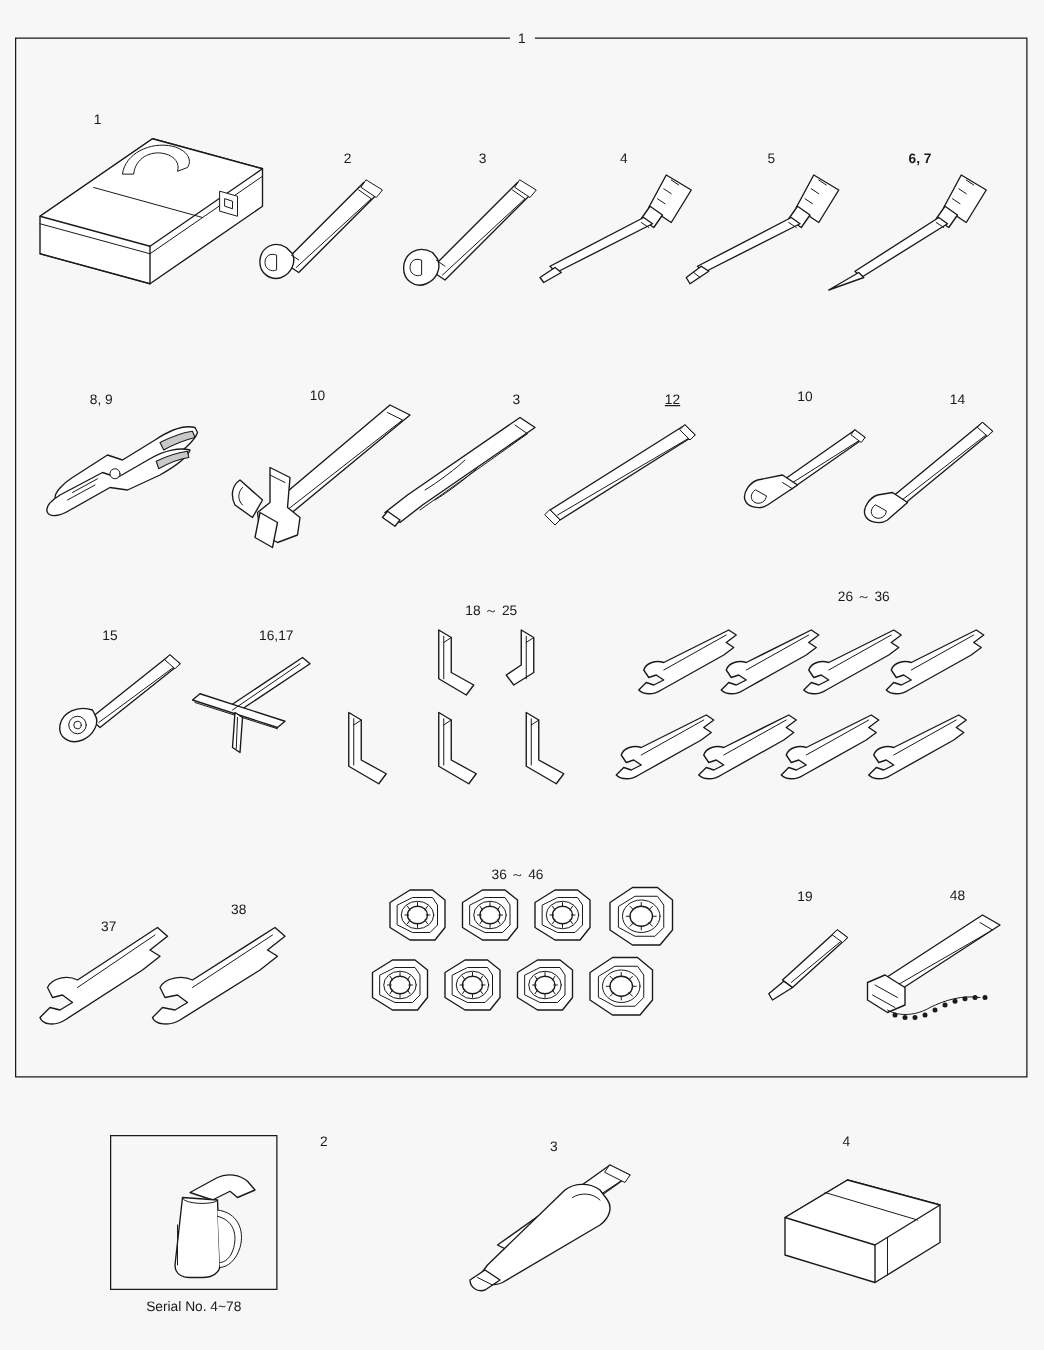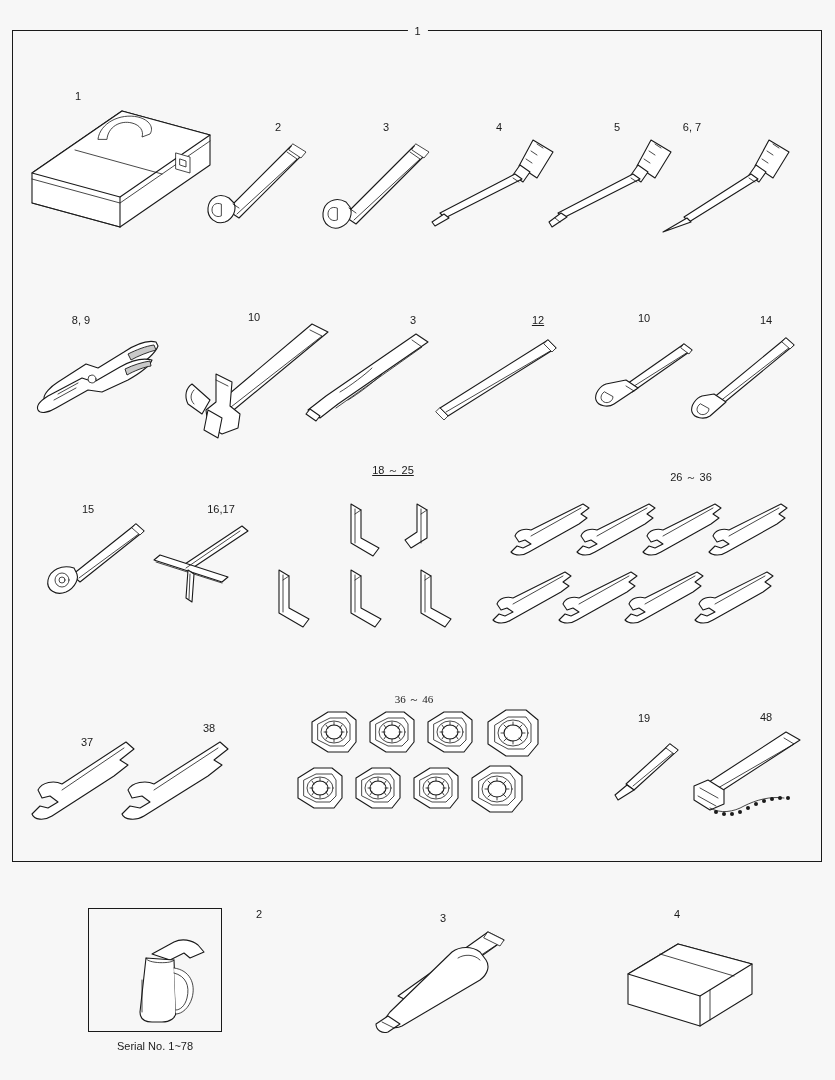--- a/index.html
+++ b/index.html
@@ -34,37 +34,37 @@
 
   <div id="toplabel">1</div>
 
   <div id="plate"></div>
 
   <div class="lbl c" style="left:78px;top:90px;">1</div>
   <div class="lbl c" style="left:278px;top:121px;">2</div>
   <div class="lbl c" style="left:386px;top:121px;">3</div>
   <div class="lbl c" style="left:499px;top:121px;">4</div>
   <div class="lbl c" style="left:617px;top:121px;">5</div>
-  <div class="lbl c" style="left:692px;top:121px;">6, 7</div>
+  <div class="lbl c" style="left:736px;top:121px;font-weight:bold;">6, 7</div>
 
   <div class="lbl c" style="left:81px;top:314px;">8, 9</div>
   <div class="lbl c" style="left:254px;top:311px;">10</div>
   <div class="lbl c" style="left:413px;top:314px;">3</div>
   <div class="lbl c" style="left:538px;top:314px;text-decoration:underline;">12</div>
   <div class="lbl c" style="left:644px;top:312px;">10</div>
   <div class="lbl c" style="left:766px;top:314px;">14</div>
 
   <div class="lbl c" style="left:88px;top:503px;">15</div>
   <div class="lbl c" style="left:221px;top:503px;">16,17</div>
-  <div class="lbl c" style="left:393px;top:463px;text-decoration:underline;">18 ～ 25</div>
+  <div class="lbl c" style="left:393px;top:481px;">18 ～ 25</div>
   <div class="lbl c" style="left:691px;top:470px;">26 ～ 36</div>
 
   <div class="lbl c" style="left:87px;top:736px;">37</div>
-  <div class="lbl c" style="left:209px;top:722px;">38</div>
-  <div class="lbl c" style="left:414px;top:692px;font-family:Liberation Serif, serif;">36 ～ 46</div>
+  <div class="lbl c" style="left:191px;top:722px;">38</div>
+  <div class="lbl c" style="left:414px;top:692px;">36 ～ 46</div>
   <div class="lbl c" style="left:644px;top:712px;">19</div>
   <div class="lbl c" style="left:766px;top:711px;">48</div>
 
   <div class="lbl c" style="left:259px;top:908px;">2</div>
   <div class="lbl c" style="left:443px;top:912px;">3</div>
   <div class="lbl c" style="left:677px;top:908px;">4</div>
 
   <div class="item" style="left:20px;top:55px;">
     <svg width="200" height="180" viewBox="0 0 200 180">
       <path class="fw" d="M12 148 L12 118 L102 56 L190 80 L190 110 L100 172 Z"></path>
@@ -390,21 +390,21 @@
   <div class="item" style="left:112px;top:920px;">
     <svg width="100" height="105" viewBox="0 0 100 105">
       <path class="fw" d="M40 34 L62 22 C70 18, 80 20, 86 25 L92 32 L78 38 L72 33 L58 40 Z"></path>
       <path class="fw" d="M34 38 L62 40 L64 92 C64 98, 58 102, 50 102 L40 102 C32 102, 28 98, 28 92 Z"></path>
       <path class="lnt" d="M34 38 C34 44, 62 44, 62 40"></path>
       <path class="fwt" d="M62 48 C78 50, 84 64, 80 78 C77 88, 70 94, 64 94"></path>
       <path class="lnt" d="M62 53 C74 56, 78 66, 75 78 C73 86, 68 90, 64 90"></path>
       <path class="lnt" d="M30 60 L30 92"></path>
     </svg>
   </div>
-  <div id="serialcap">Serial No. 1~78</div>
+  <div id="serialcap">Serial No. 4~78</div>
 
   <div class="item" style="left:352px;top:930px;">
     <svg width="165" height="105" viewBox="0 0 165 105">
       <path class="fw" d="M136 2 L152 10 L62 74 L46 66 Z"></path>
       <path class="lnt" d="M134 8 L146 14 L60 70"></path>
       <path class="fw" d="M100 22 C108 16, 120 16, 128 22 L134 30 C138 36, 136 44, 128 50 L50 96 C42 100, 34 96, 32 90 L38 82 Z"></path>
       <path class="lnt" d="M106 28 C112 24, 122 24, 128 30"></path>
       <path class="fw" d="M36 86 L48 94 L36 102 C30 104, 24 100, 24 94 Z"></path>
       <path class="lnt" d="M30 92 L42 98"></path>
       <path class="fwt" d="M136 2 L152 10 L148 16 L132 8 Z"></path>

